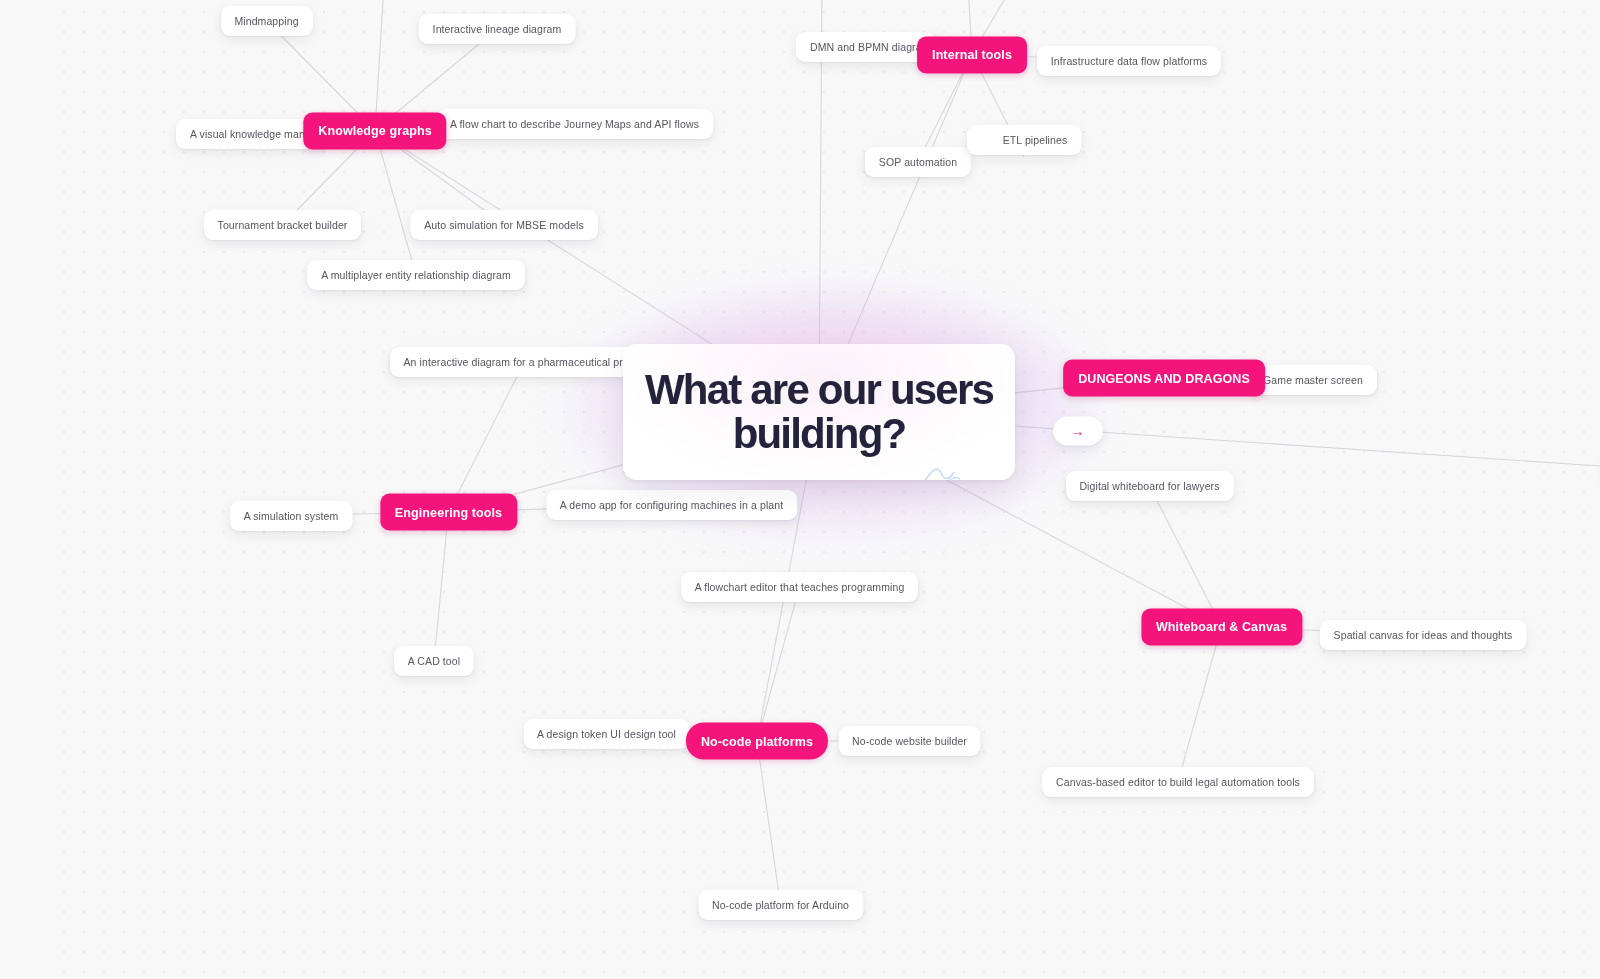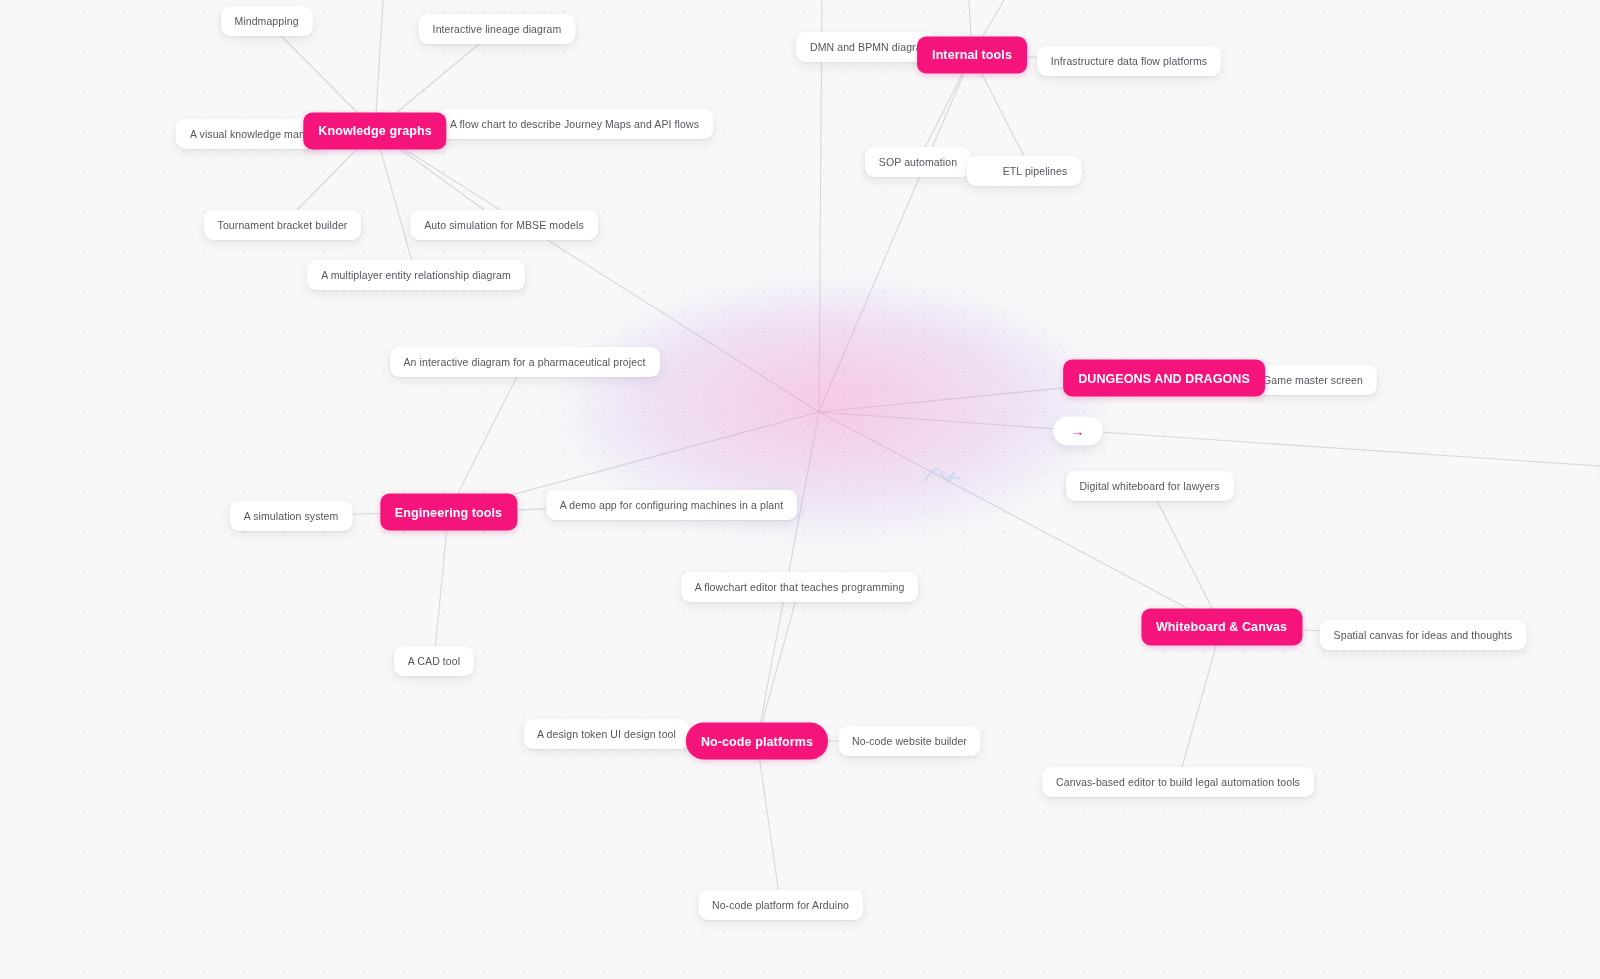--- a/index.html
+++ b/index.html
@@ -99,21 +99,21 @@
     </svg>
   <div class="glow"></div>
   <div id="nodes-layer">
       <div class="node leaf" style="left: 218.5px; top: 21px;">Mindmapping</div>
       <div class="node leaf" style="left: 449px; top: 29px;">Interactive lineage diagram</div>
       <div class="node leaf clip" style="left: 818px; top: 47px; width: 140px;">DMN and BPMN diagram editor</div>
       <div class="node leaf" style="left: 1081px; top: 61px;">Infrastructure data flow platforms</div>
       <div class="node leaf clip" style="left: 203px; top: 133.5px; width: 150px;">A visual knowledge management</div>
       <div class="node leaf" style="left: 526.5px; top: 123.5px;">A flow chart to describe Journey Maps and API flows</div>
       <div class="node leaf" style="left: 870px; top: 161.5px;">SOP automation</div>
-      <div class="node leaf" style="left: 976px; top: 171px; padding-left: 36px;">ETL pipelines</div>
+      <div class="node leaf" style="left: 976px; top: 140px; padding-left: 36px;">ETL pipelines</div>
       <div class="node leaf" style="left: 234.5px; top: 225px;">Tournament bracket builder</div>
       <div class="node leaf" style="left: 456px; top: 224.5px;">Auto simulation for MBSE models</div>
       <div class="node leaf" style="left: 368px; top: 275px;">A multiplayer entity relationship diagram</div>
       <div class="node leaf" style="left: 476.5px; top: 361.5px;">An interactive diagram for a pharmaceutical project</div>
       <div class="node leaf" style="left: 1265px; top: 380px;">Game master screen</div>
       <div class="node leaf" style="left: 1101.5px; top: 486px;">Digital whiteboard for lawyers</div>
       <div class="node leaf" style="left: 243px; top: 515.5px;">A simulation system</div>
       <div class="node leaf" style="left: 623.5px; top: 505px;">A demo app for configuring machines in a plant</div>
       <div class="node leaf" style="left: 751.5px; top: 587px;">A flowchart editor that teaches programming</div>
       <div class="node leaf" style="left: 1375px; top: 635px;">Spatial canvas for ideas and thoughts</div>
@@ -124,16 +124,19 @@
       <div class="node leaf" style="left: 732.5px; top: 905px;">No-code platform for Arduino</div>
       <div class="node pillnode" style="left: 1029.5px; top: 430.5px;">→</div>
       <div class="node partial" style="left: 1588px; top: 468.5px; width: 64px;"></div>
       <div class="node category" style="left: 327px; top: 130.5px;">Knowledge graphs</div>
       <div class="node category" style="left: 924px; top: 54.5px;">Internal tools</div>
       <div class="node category" style="left: 1116px; top: 378px;">DUNGEONS AND DRAGONS</div>
       <div class="node category" style="left: 400.5px; top: 512px;">Engineering tools</div>
       <div class="node category" style="left: 1173.5px; top: 626.5px;">Whiteboard &amp; Canvas</div>
       <div class="node category" style="left: 709px; top: 741px; border-radius: 18px;">No-code platforms</div>
     </div>
+  <div class="node center-node" id="center-node" style="left: 771px; top: 412px;">
+    <div class="title-text">What are our users building?</div>
+  </div>
   <svg class="doodle" width="1600" height="979">
     <path d="M877 481 C 884 469 890 466 893 473 C 896 480 901 481 906 472 M899 483 C 903 478 908 476 912 479" fill="none" stroke-width="1.6" opacity="0.9" stroke="#BDD7F1"></path>
   </svg>
 </div>
 
 </body></html>

